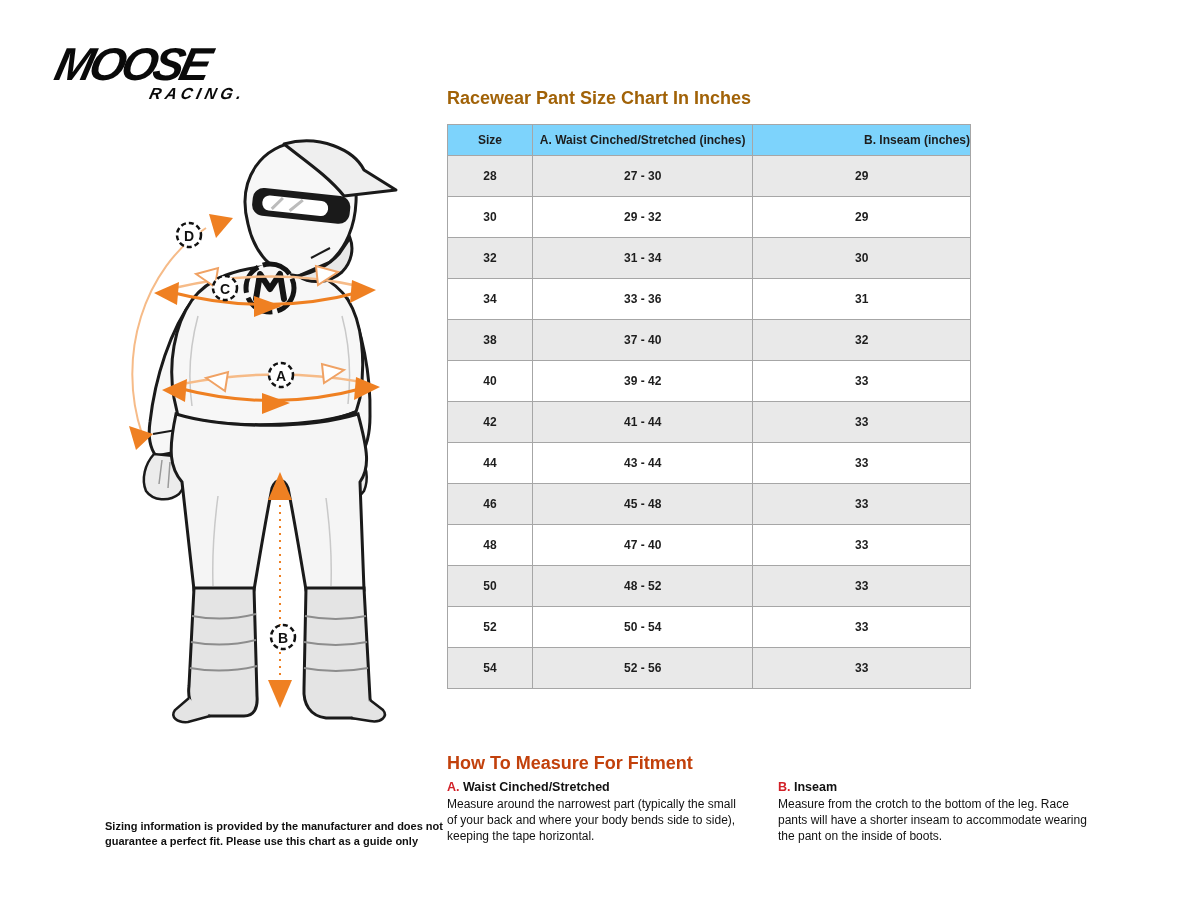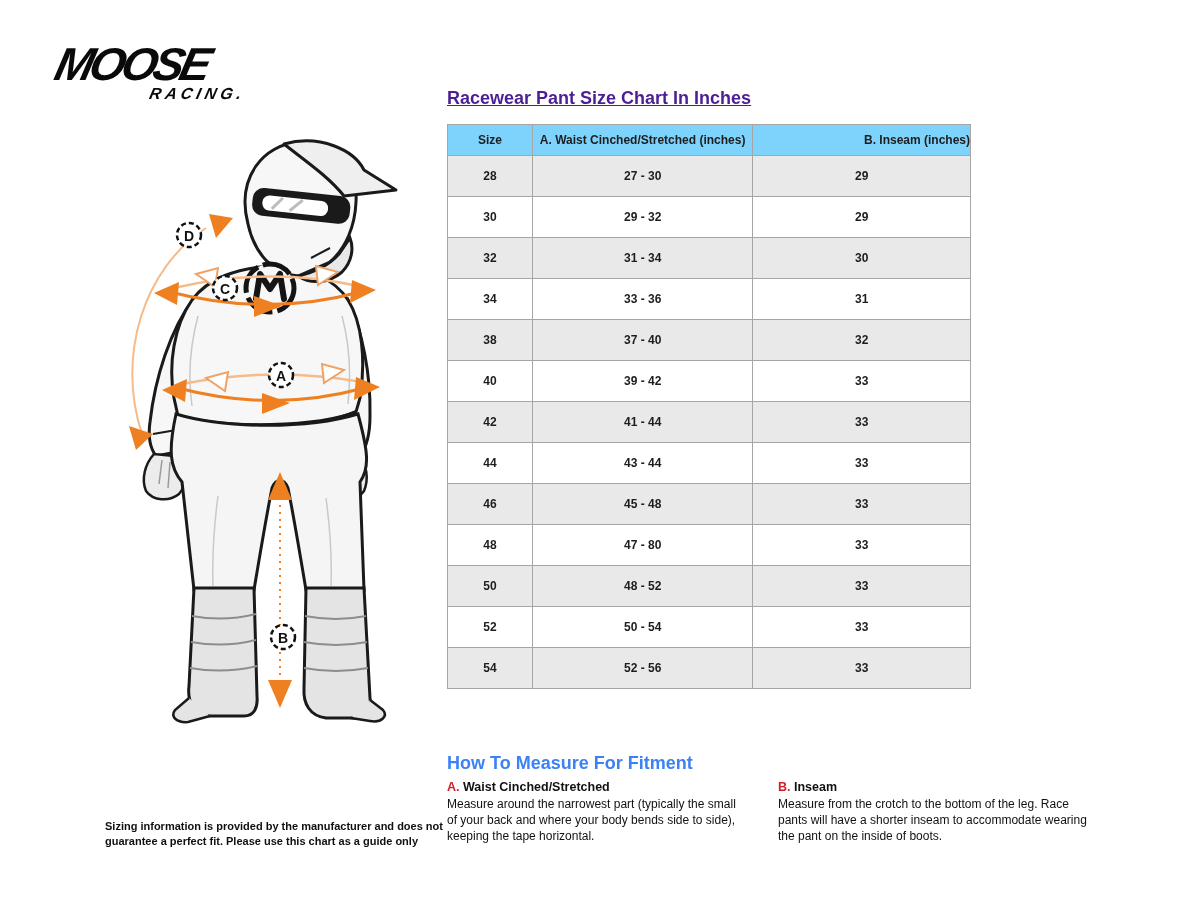--- a/index.html
+++ b/index.html
@@ -7,32 +7,32 @@
 
   
   .logo { position:absolute; left:54px; top:44px; width:200px; transform:skewX(-13deg); color:#0a0a0a; }
   .logo-main { font-size:46px; font-weight:bold; font-style:italic; letter-spacing:-4px; line-height:0.9; }
   .logo-sub  { text-align:right; font-size:16px; font-weight:bold; font-style:italic; letter-spacing:4px; margin-top:0; padding-right:4px; }
 
   
   .figure-wrap { position:absolute; left:58px; top:116px; width:372px; height:628px; }
 
   
-  .chart-title { position:absolute; left:447px; top:88px; font-size:18px; font-weight:bold; color:#4c1d95; letter-spacing:0;text-decoration:underline; }
+  .chart-title { position:absolute; left:447px; top:88px; font-size:18px; font-weight:bold; color:#a16207; letter-spacing:0; }
 
   table.size-table { position:absolute; left:447px; top:124px; width:524px; border-collapse:collapse; text-align:center; color:#1d1d1d; }
   .size-table th, .size-table td { border:1px solid #a6a6a6; font-size:12px; font-weight:bold; }
   .size-table th { height:31px; background:#7dd3fc; }
   .size-table td { height:41px; background:#fff; }
   .size-table tbody tr:nth-child(odd) td { background:#e9e9e9; }
   .size-table th:nth-child(1) { width:85px; }
   .size-table th:nth-child(2) { width:221px; }
   .size-table th:nth-child(3) { width:218px;text-align:right; }
 
-  .measure-title { position:absolute; left:447px; top:753px; font-size:18px; font-weight:bold; color:#3b82f6; }
+  .measure-title { position:absolute; left:447px; top:753px; font-size:18px; font-weight:bold; color:#c2410c; }
   .measure-col { position:absolute; top:780px; color:#111; }
   .measure-col.col-a { left:447px; width:302px; }
   .measure-col.col-b { left:778px; width:310px; }
   .measure-heading { font-size:12.5px; font-weight:bold; margin-bottom:3px; }
   .measure-heading .letter { color:#d22027; }
   .measure-text { font-size:12px; line-height:1.32; }
 
   .disclaimer { position:absolute; left:57px; top:819px; width:374px; font-size:11px; font-weight:bold; line-height:1.4; color:#101010;margin-left:48px; }
 </style>
 </head>
@@ -194,21 +194,21 @@
         <td>43 - 44</td>
         <td>33</td>
       </tr>
       <tr>
         <td>46</td>
         <td>45 - 48</td>
         <td>33</td>
       </tr>
       <tr>
         <td>48</td>
-        <td>47 - 80</td>
+        <td>47 - 40</td>
         <td>33</td>
       </tr>
       <tr>
         <td>50</td>
         <td>48 - 52</td>
         <td>33</td>
       </tr>
       <tr>
         <td>52</td>
         <td>50 - 54</td>

